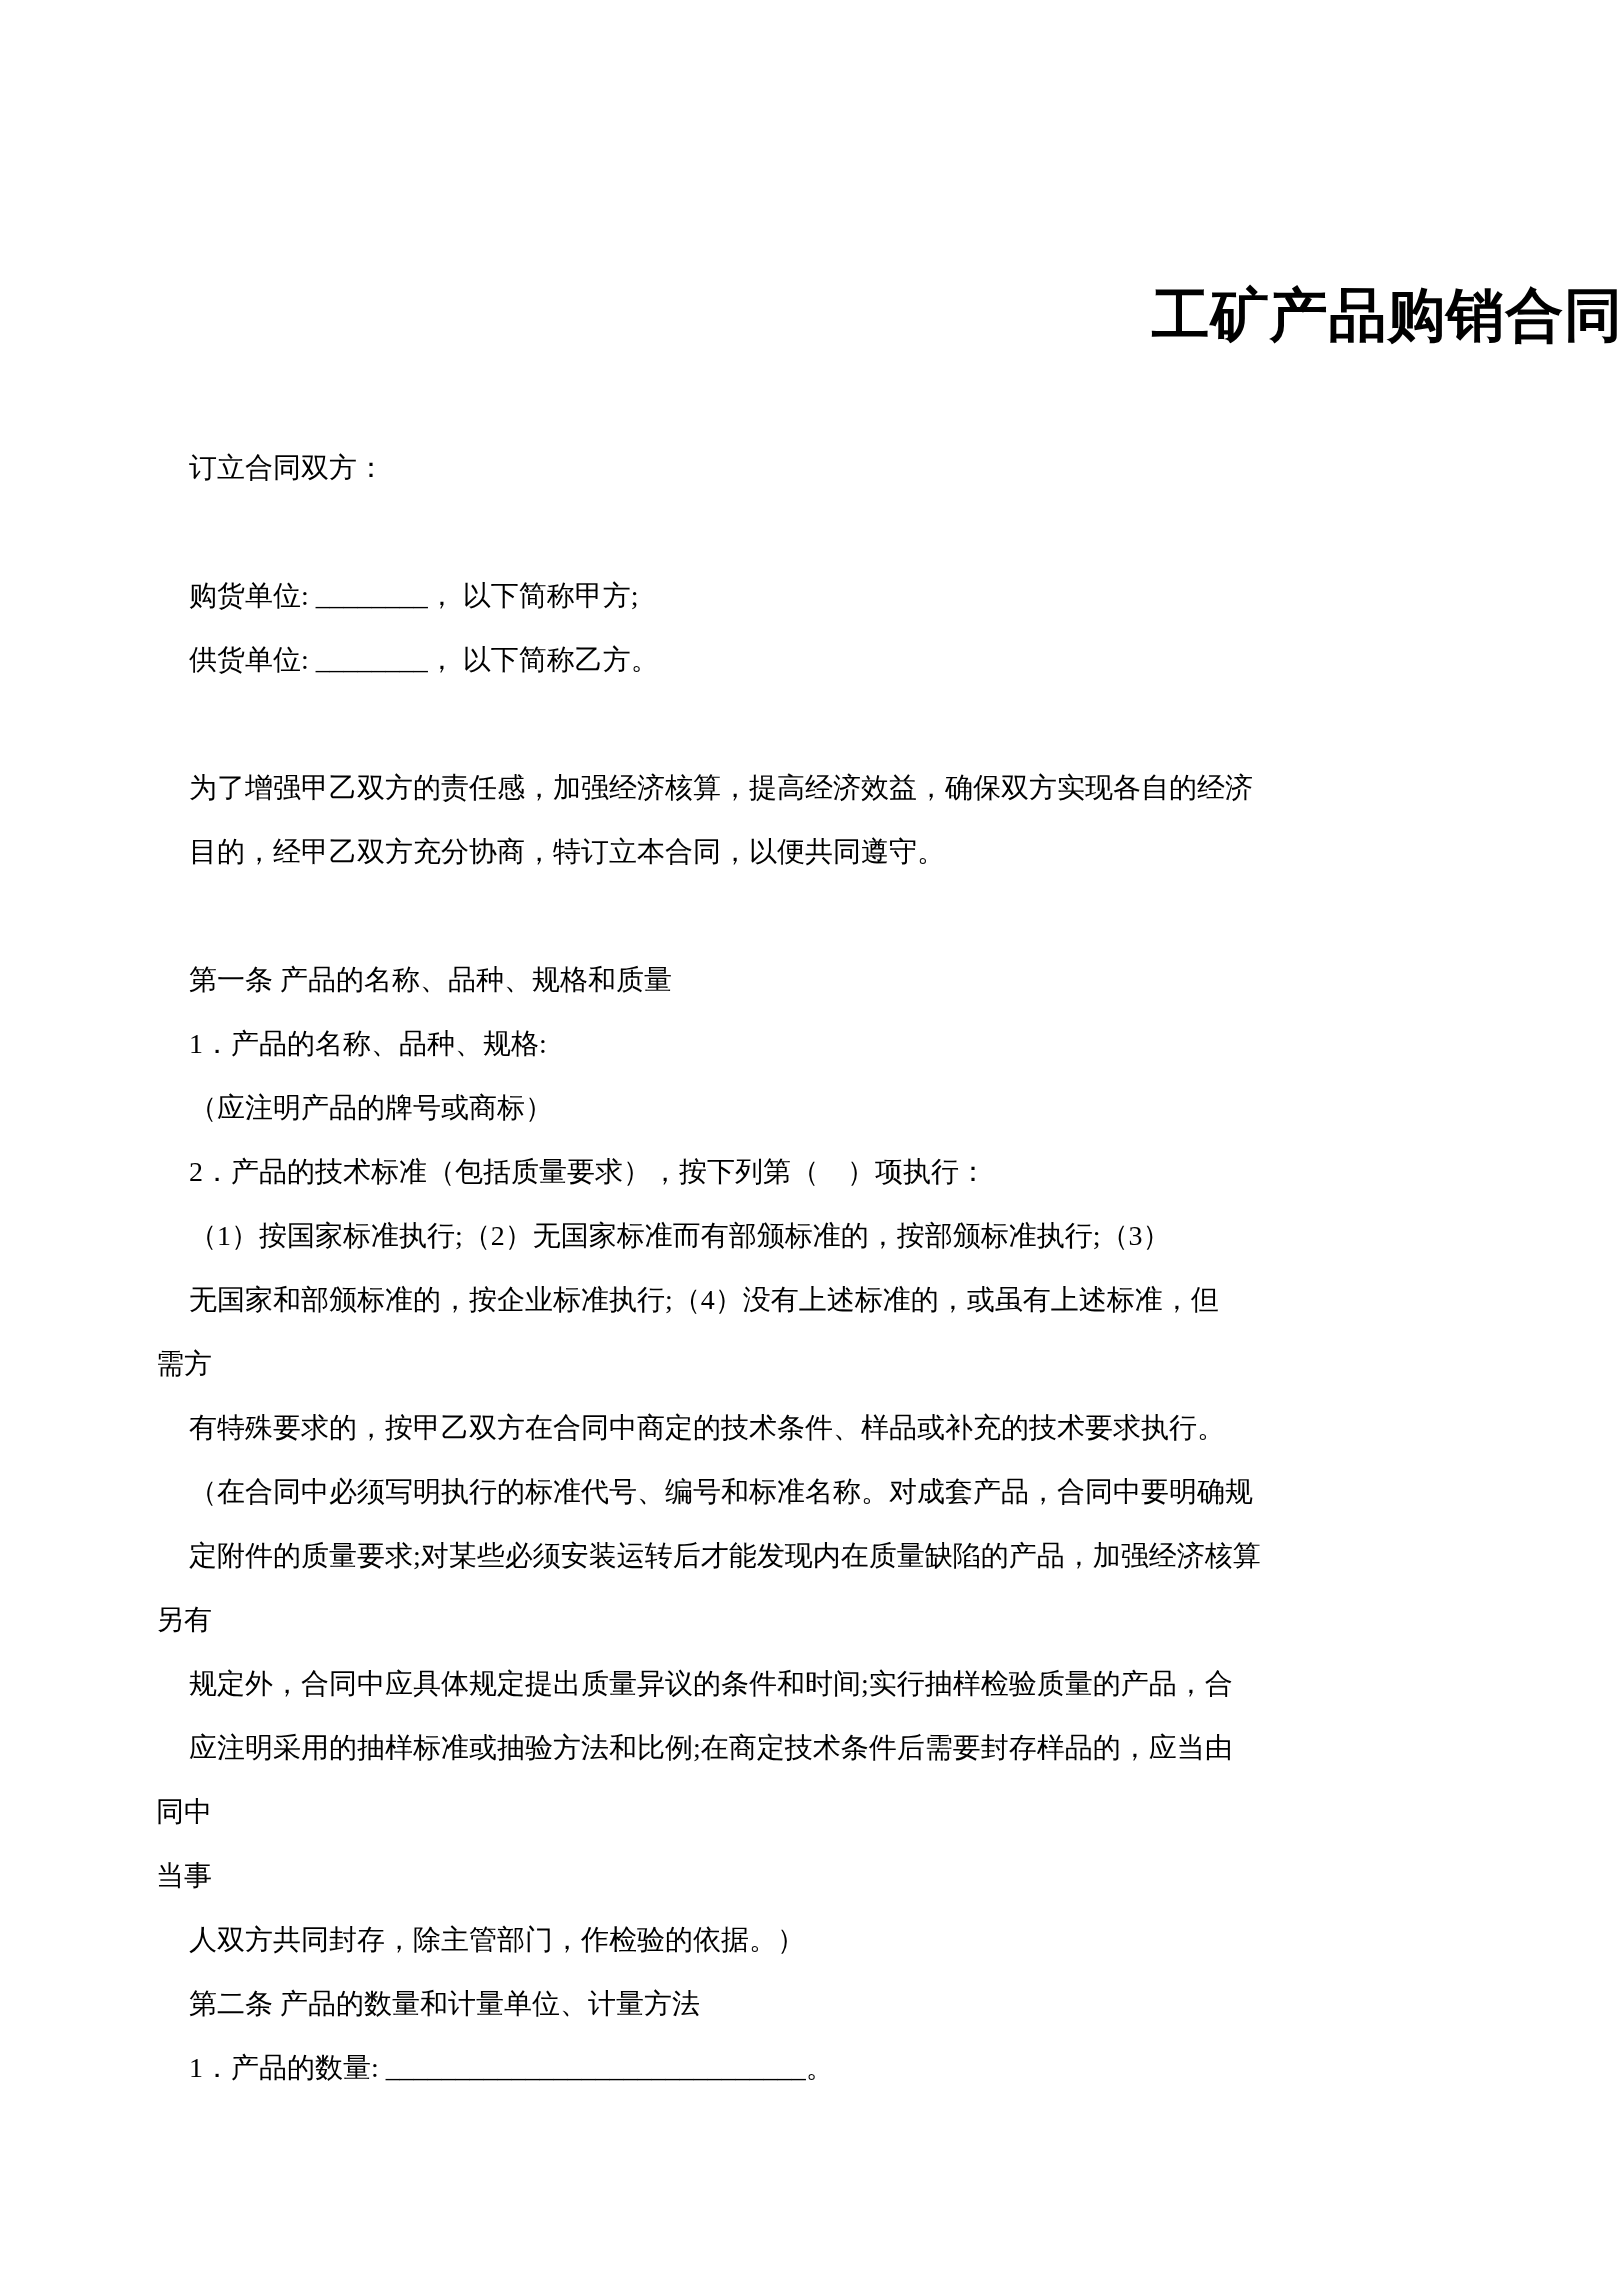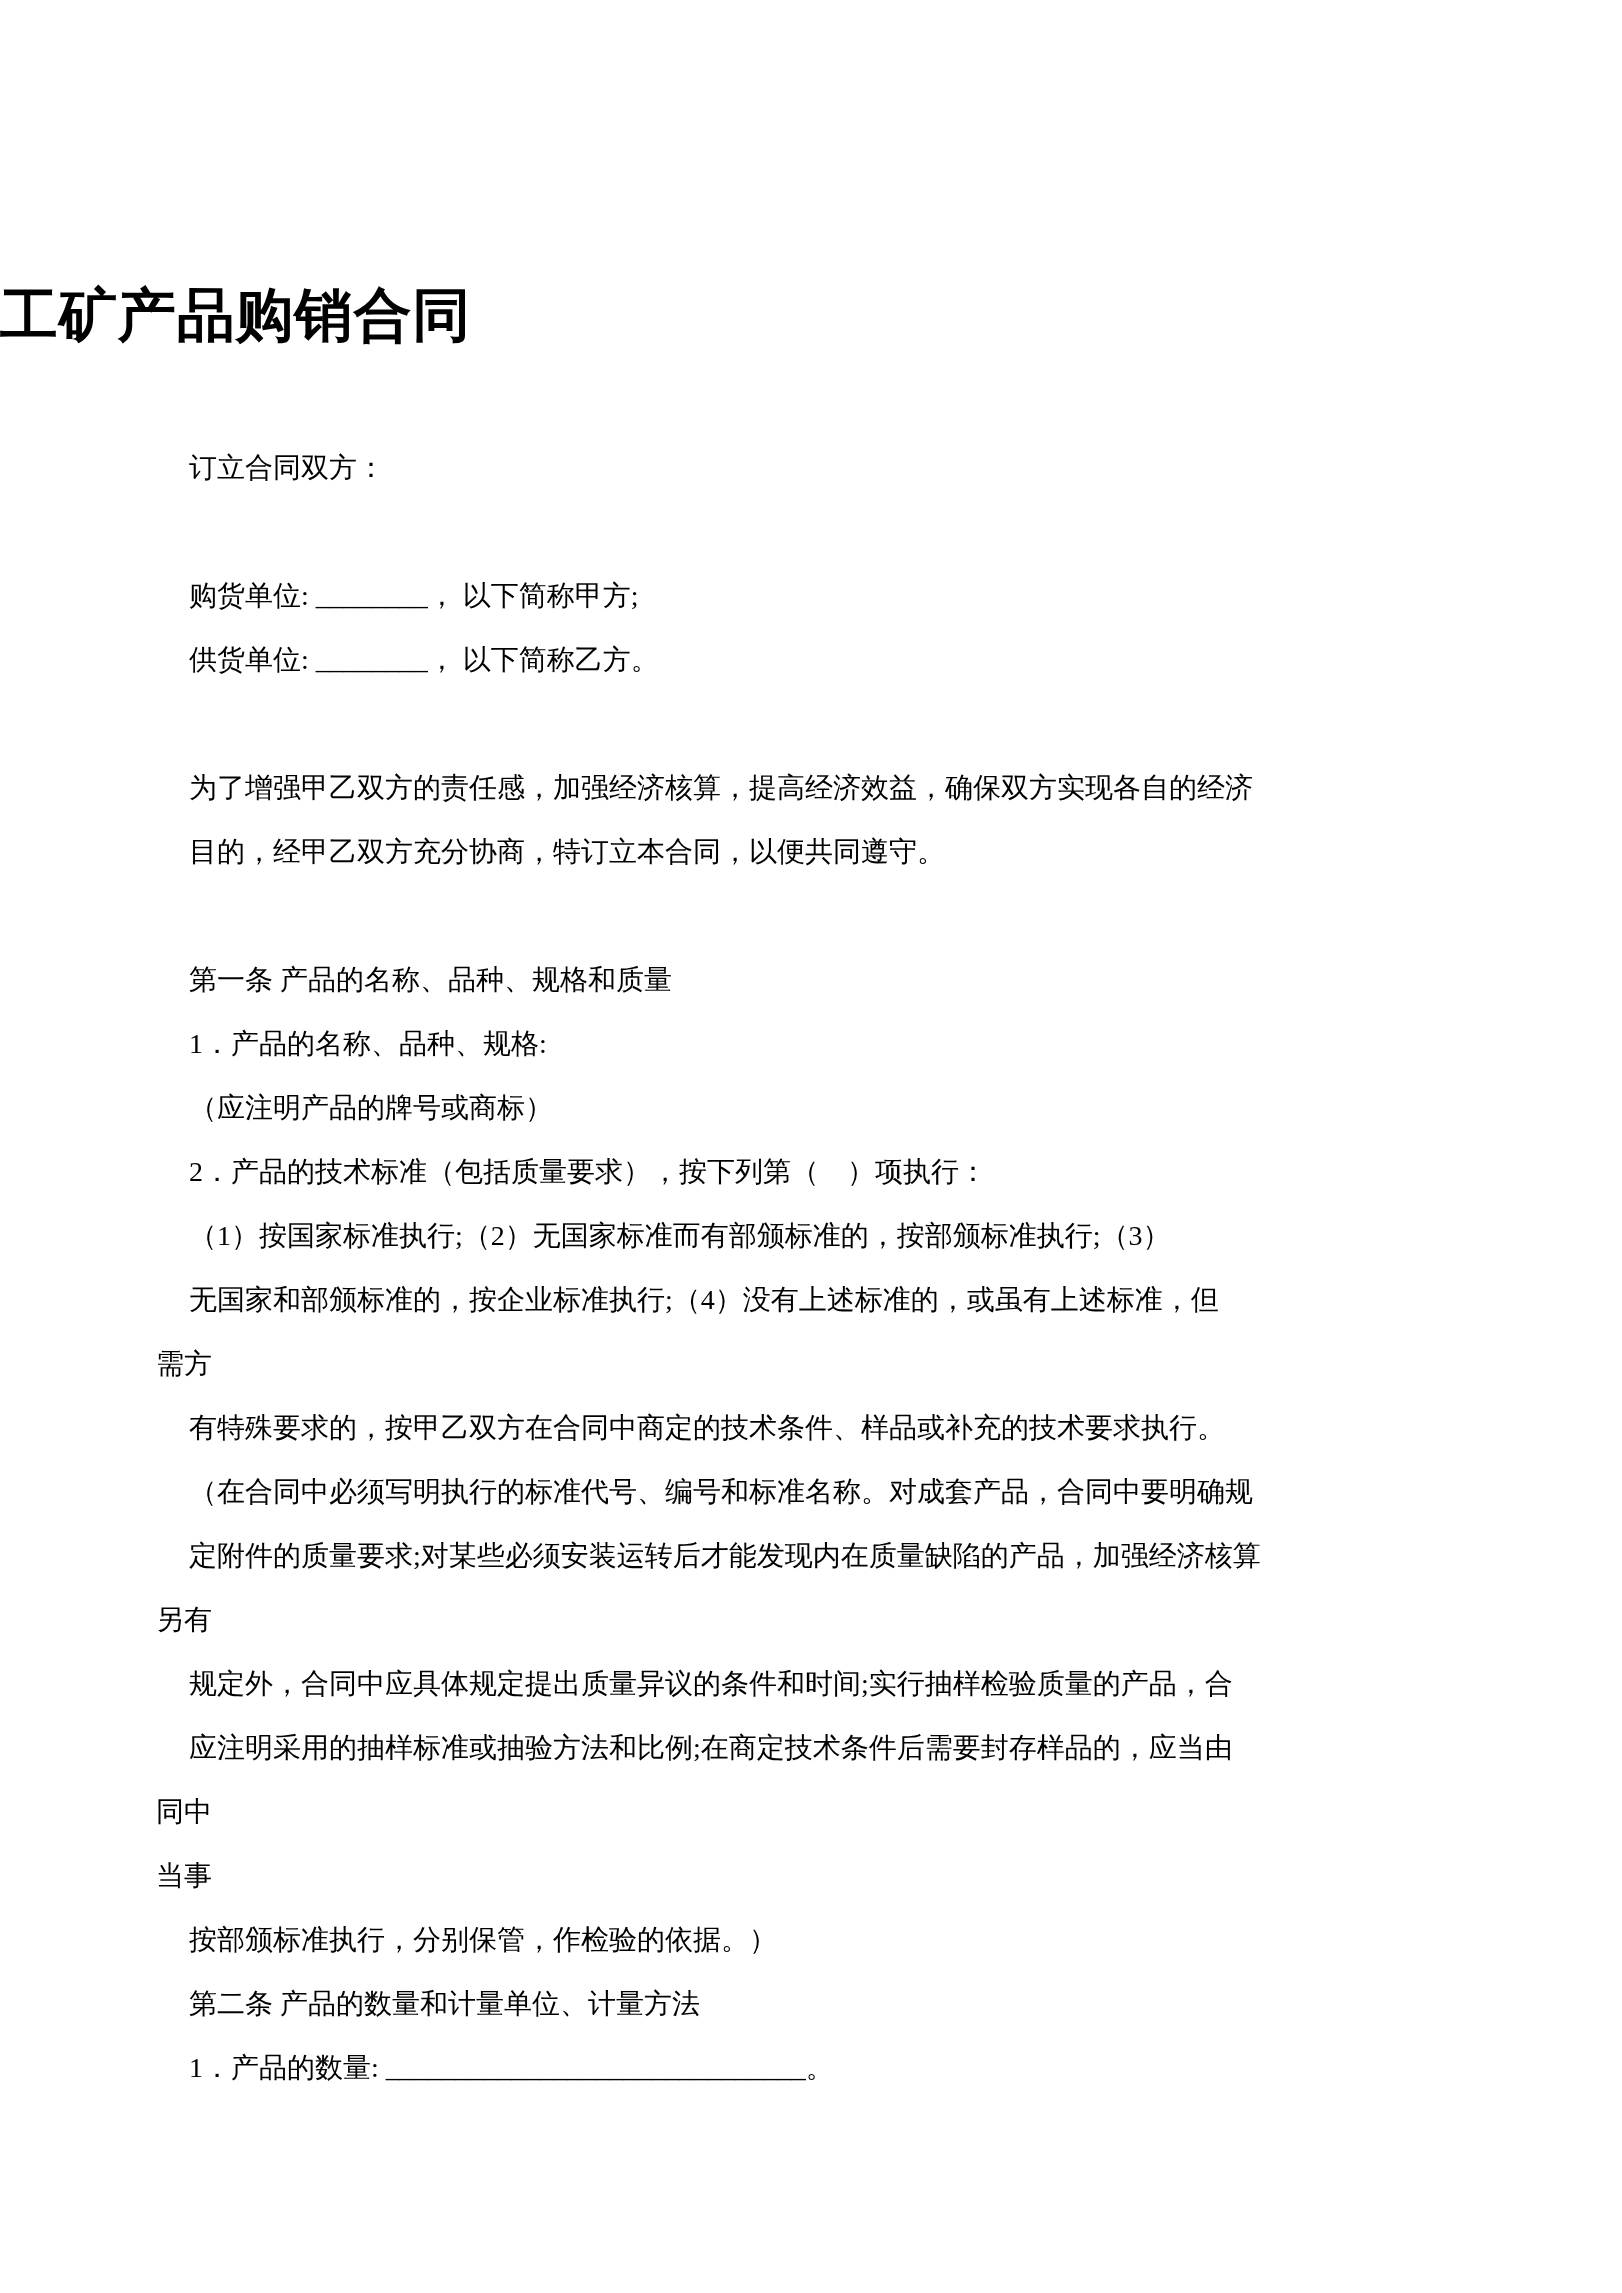--- a/index.html
+++ b/index.html
@@ -14,21 +14,21 @@
     background: #ffffff;
     color: #000000;
     font-family: "Liberation Serif", "DejaVu Serif", serif;
     overflow: hidden;
   }
   .doc-title {
     position: absolute;
     top: 287px;
     left: 0;
     width: 100%;
-    text-align: left;
+    text-align: right;
     font-size: 58px;
     font-weight: bold;
     line-height: 1;
     letter-spacing: 0.9px;
     white-space: pre;
   }
   .doc-body {
     position: absolute;
     top: 436px;
     left: 156px;
@@ -66,18 +66,18 @@
       <div class="doc-line indent">无国家和部颁标准的，按企业标准执行;（4）没有上述标准的，或虽有上述标准，但</div>
       <div class="doc-line">需方</div>
       <div class="doc-line indent">有特殊要求的，按甲乙双方在合同中商定的技术条件、样品或补充的技术要求执行。</div>
       <div class="doc-line indent">（在合同中必须写明执行的标准代号、编号和标准名称。对成套产品，合同中要明确规</div>
       <div class="doc-line indent">定附件的质量要求;对某些必须安装运转后才能发现内在质量缺陷的产品，加强经济核算</div>
       <div class="doc-line">另有</div>
       <div class="doc-line indent">规定外，合同中应具体规定提出质量异议的条件和时间;实行抽样检验质量的产品，合</div>
       <div class="doc-line indent">应注明采用的抽样标准或抽验方法和比例;在商定技术条件后需要封存样品的，应当由</div>
       <div class="doc-line">同中</div>
       <div class="doc-line">当事</div>
-      <div class="doc-line indent">按部颁标准执行，分别保管，作检验的依据。）</div>
+      <div class="doc-line indent">人双方共同封存，除主管部门，作检验的依据。）</div>
       <div class="doc-line indent">第二条 产品的数量和计量单位、计量方法</div>
       <div class="doc-line indent">1．产品的数量: ______________________________。</div>
     </div>
 </div>
 
 
 </body></html>

